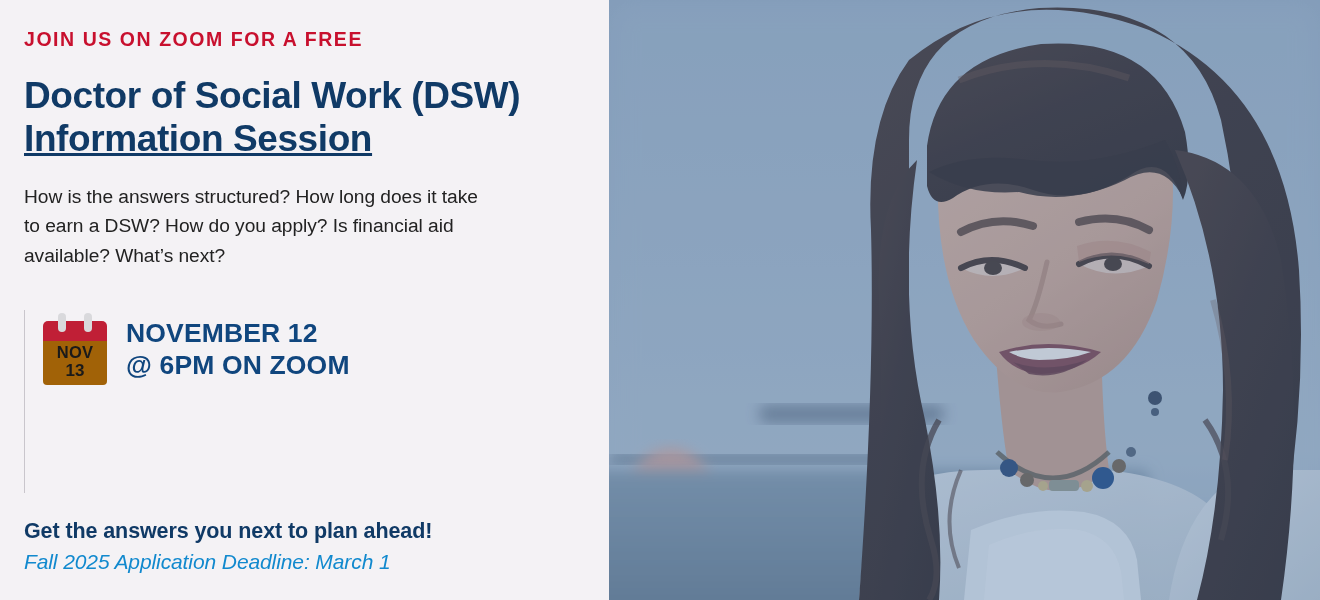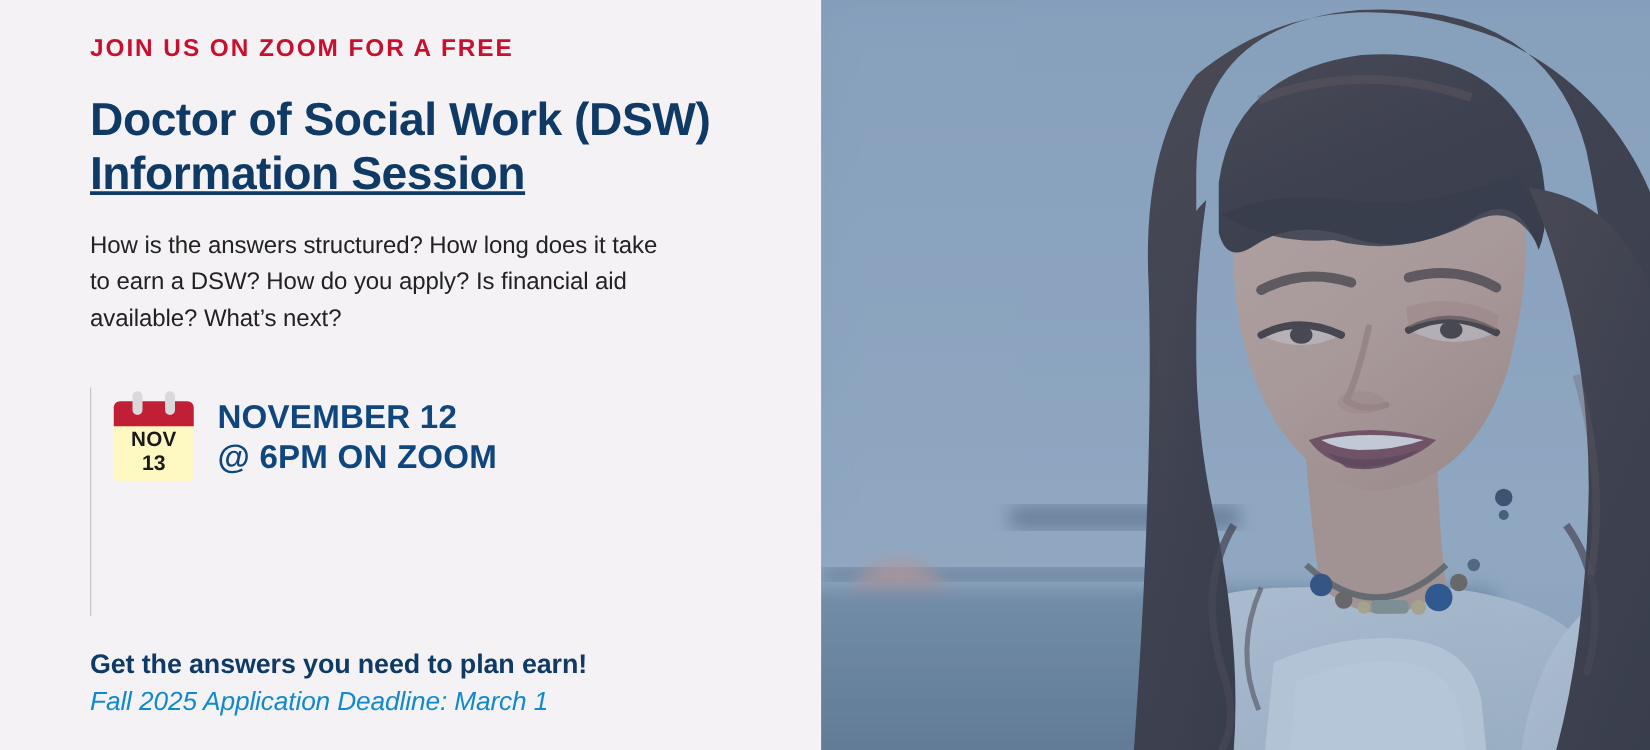--- a/index.html
+++ b/index.html
@@ -8,21 +8,20 @@
     font-family:"Liberation Sans", sans-serif;
     background:#F4F2F5;
     overflow:hidden;
   }
   .banner {
     position:relative;
     width:1320px;
     height:600px;
     display:flex;
     background:#F4F2F5;
-    padding-left:48px;
   }
 
   
   .left-panel {
     position:relative;
     width:609px;
     height:600px;
     background:#F4F2F5;
     padding:26px 24px 0 24px;
     flex:0 0 609px;
@@ -98,21 +97,21 @@
     top:8px; left:0;
     width:64px; height:20px;
     background:#C01F36;
     border-radius:5px 5px 0 0;
     z-index:2;
   }
   .cal-body {
     position:absolute;
     top:26px; left:0;
     width:64px; height:46px;
-    background:#fef9c3;
+    background:#a16207;
     border-radius:0 0 4px 4px;
     z-index:1;
     display:flex;
     flex-direction:column;
     align-items:center;
     justify-content:center;
     gap:0px;
   }
   .cal-month {
     color:#1A1A1A;
@@ -232,21 +231,21 @@
 
         <div class="date-text">
           <span>NOVEMBER 12</span>
           <span>@ 6PM ON ZOOM</span>
         </div>
       </div>
 
     </div>
 
     <div class="footer-block">
-      <div class="footer-lead">Get the answers you need to plan earn!</div>
+      <div class="footer-lead">Get the answers you next to plan ahead!</div>
       <div class="footer-deadline">Fall 2025 Application Deadline: March 1</div>
     </div>
   </div>
 
   <div class="photo">
     <svg viewBox="0 0 711 600" preserveAspectRatio="xMidYMid slice" aria-hidden="true">
       <defs>
         <linearGradient id="bgWall" x1="0" y1="0" x2="0" y2="1">
           <stop offset="0%" stop-color="#93A8BE"></stop>
           <stop offset="45%" stop-color="#9EB1C4"></stop>

